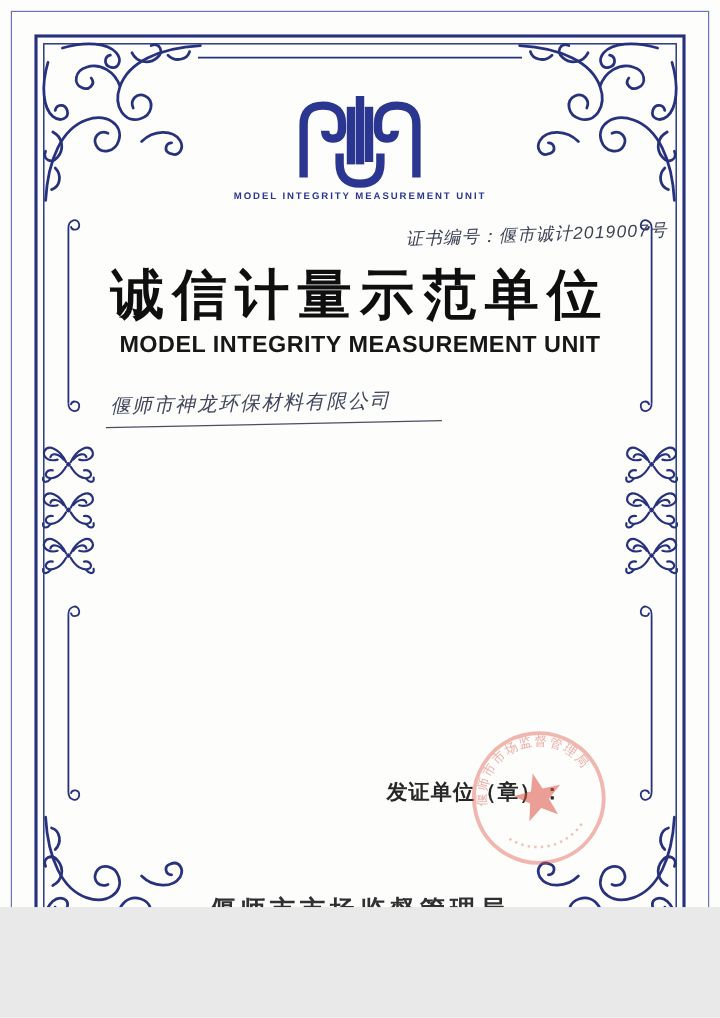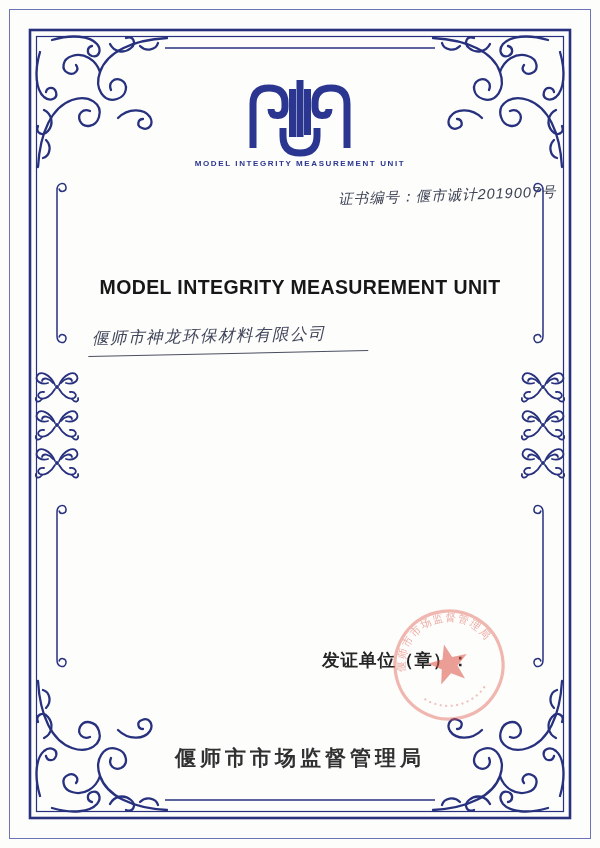--- a/index.html
+++ b/index.html
@@ -1,17 +1,17 @@
 <!DOCTYPE html>
 <html><head>
 <meta charset="utf-8">
 <style>
   html,body{margin:0;padding:0;background:#e9e9e9;}
   .page{
-    position:relative;width:600px;height:848px;margin:0 auto;
+    position:relative;width:600px;height:756px;margin:0 auto;
     background:#fdfdfc;overflow:hidden;
     font-family:"Liberation Sans","DejaVu Sans",sans-serif;
     color:#1c1c1c;
   }
   .abs{position:absolute;}
   svg{display:block;}
   .frame-svg{position:absolute;left:0;top:0;width:600px;height:848px;}
 
   .logo-box{left:242px;top:76px;width:116px;height:82px;}
   .logo-wordmark{
@@ -165,20 +165,21 @@
     </g>
 
     <path d="M41,52 v8 q0,17 17,17 q17,0 17,-17 v-8" stroke="#2b3690" stroke-width="7" fill="none"></path>
   </svg>
   <div class="abs logo-wordmark">MODEL INTEGRITY MEASUREMENT UNIT</div>
 
   <div class="abs cert-no">
     <span>证书编号：</span><span>偃市诚计2019007号</span>
   </div>
 
+  <div class="abs title-zh">诚信计量示范单位</div>
   <div class="abs title-en">MODEL INTEGRITY MEASUREMENT UNIT</div>
 
   <div class="abs company-line">偃师市神龙环保材料有限公司</div>
 
 
   <div class="abs issuer-label">发证单位（章）：</div>
 
   <svg class="abs seal-box" viewBox="0 0 122 122">
     <g transform="rotate(-14 61 61)" opacity="0.78">
       <circle cx="61" cy="61" r="54" stroke="#df5a4a" stroke-width="3.2" fill="none" opacity="0.55"></circle>

